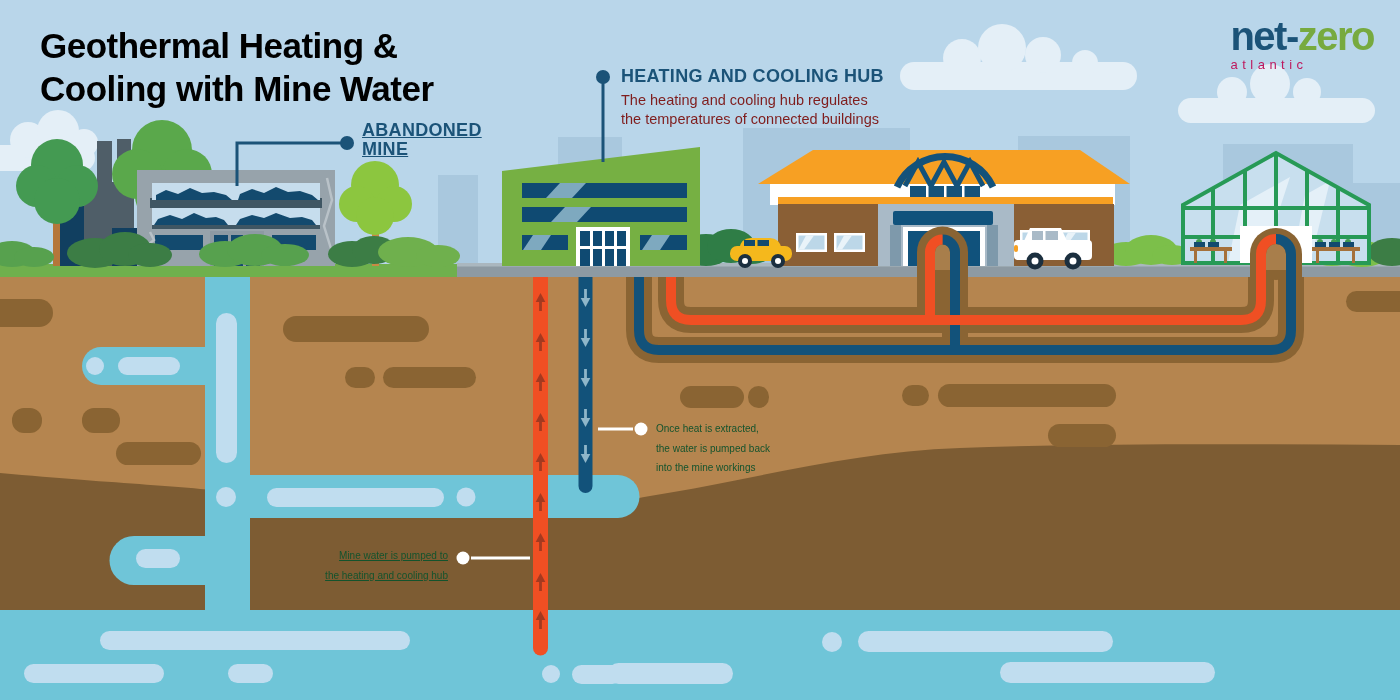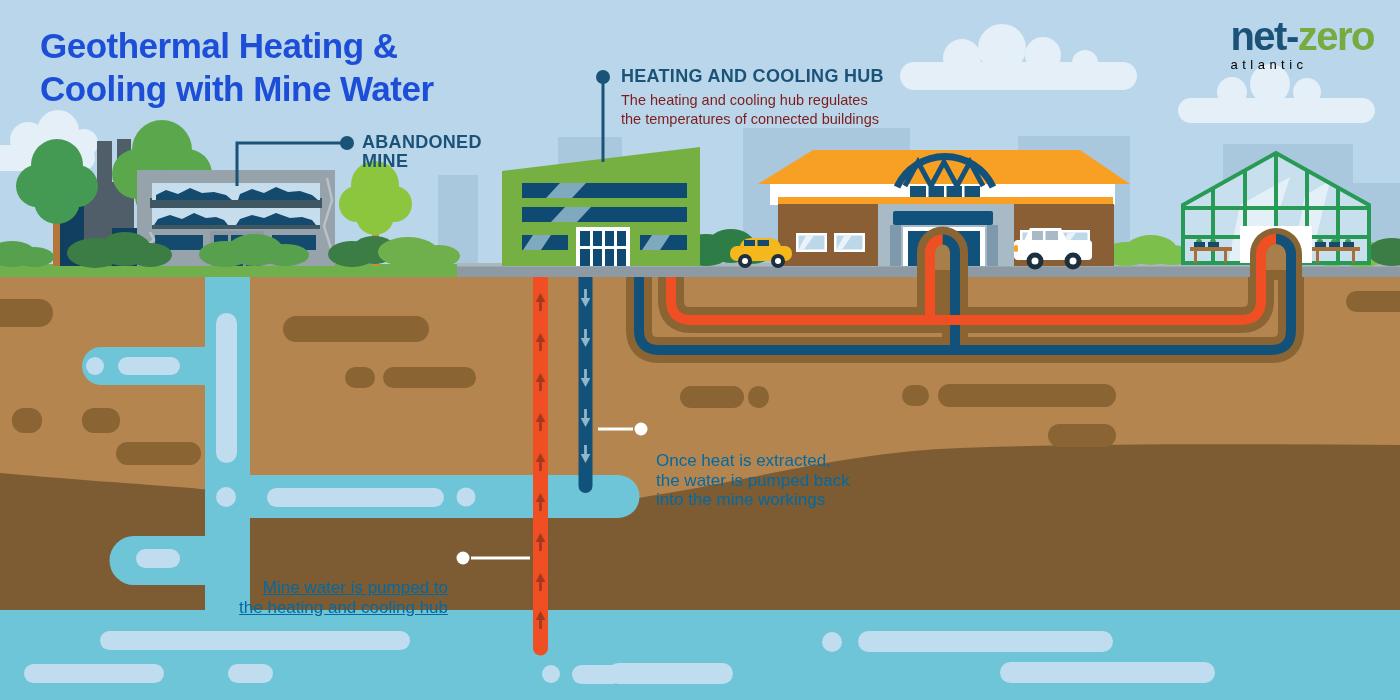--- a/index.html
+++ b/index.html
@@ -1,29 +1,29 @@
 <!DOCTYPE html>
 <html><head>
 <meta charset="utf-8">
 <style>
   html,body{margin:0;padding:0;background:#222;}
   .stage{position:relative;width:1400px;height:700px;overflow:hidden;
          font-family:"Liberation Sans","DejaVu Sans",sans-serif;background:#b9d6ea;}
   .stage svg{position:absolute;left:0;top:0;}
   .txt{position:absolute;white-space:pre-line;}
   .title{left:40px;top:24px;font-size:35px;line-height:43px;font-weight:700;
-         color:#1d4ed8;letter-spacing:-0.5px;}
+         color:#000000;letter-spacing:-0.5px;}
   .logo{position:absolute;right:26px;top:16px;text-align:left;line-height:1;}
   .logo .word{font-size:40px;font-weight:700;letter-spacing:-1.5px;}
   .logo .p1{color:#1b5378;}
   .logo .p2{color:#77aa3f;}
-  .logo .sub{font-size:13px;letter-spacing:4.5px;color:#000000;margin-top:2px;font-weight:500;}
+  .logo .sub{font-size:13px;letter-spacing:4.5px;color:#be185d;margin-top:2px;font-weight:500;}
   .lbl-head{font-size:18px;font-weight:700;color:#1b5378;line-height:19px;letter-spacing:0.3px;}
   .lbl-desc{font-size:14.5px;color:#7f1d1d;line-height:19px;}
-  .ann{font-size:17px;color:#0369a1;line-height:19.5px;margin-top:32px;}
+  .ann{font-size:10px;color:#14532d;line-height:19.5px;}
   .ann.right{text-align:right;}
 </style>
 </head>
 <body>
 
 <div class="stage">
 
 <svg width="1400" height="700" viewBox="0 0 1400 700">
 
   <rect x="0" y="0" width="1400" height="290" fill="#b9d6ea"></rect>
@@ -413,21 +413,21 @@
 </svg>
 
 <div class="txt title">Geothermal Heating &amp;
 Cooling with Mine Water</div>
 
 <div class="logo">
   <div class="word"><span class="p1">net-</span><span class="p2">zero</span></div>
   <div class="sub">atlantic</div>
 </div>
 
-<div class="txt lbl-head" style="left:362px;top:133px;">ABANDONED
+<div class="txt lbl-head" style="left:362px;top:121px;text-decoration:underline;">ABANDONED
 MINE</div>
 
 <div class="txt lbl-head" style="left:621px;top:67px;">HEATING AND COOLING HUB</div>
 <div class="txt lbl-desc" style="left:621px;top:91px;">The heating and cooling hub regulates
 the temperatures of connected buildings</div>
 
 <div class="txt ann" style="left:656px;top:419px;">Once heat is extracted,
 the water is pumped back
 into the mine workings</div>
 <div class="txt ann right" style="right:952px;top:546px;text-decoration:underline;">Mine water is pumped to

